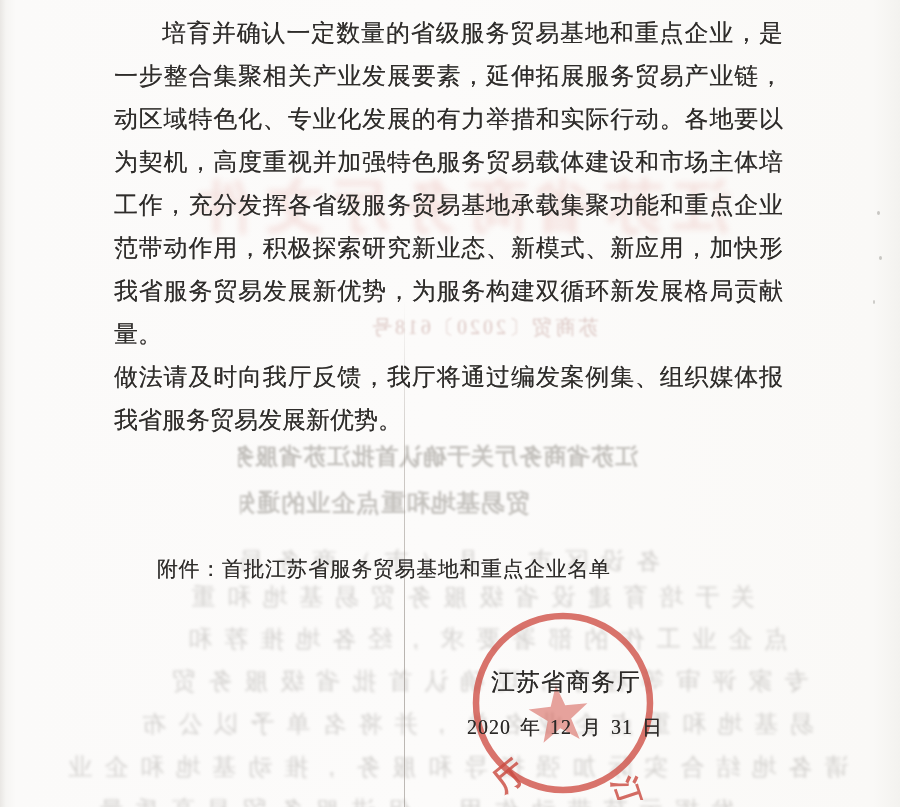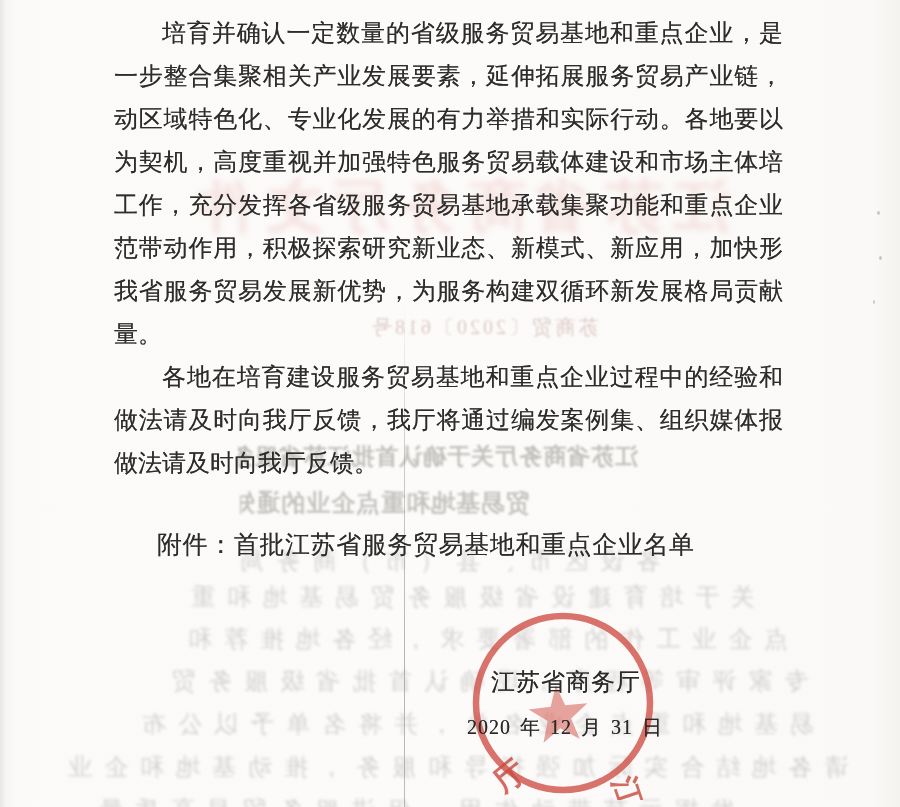--- a/index.html
+++ b/index.html
@@ -19,22 +19,22 @@
     text-shadow:0 0 .6px rgba(45,42,40,.65);
     z-index:3;
   }
   .bl{
     height:43px;overflow:hidden;
     text-align:justify;text-align-last:justify;
   }
   .bl.indent{text-indent:2em;}
   .bl.lastline{text-align-last:left;}
   .attachment{
-    position:absolute;left:157px;top:527px;
-    font-size:25px;line-height:36px;letter-spacing:.6px;
+    position:absolute;left:157px;top:551px;
+    font-size:21px;line-height:36px;letter-spacing:.6px;
     color:#2e2c2a;text-shadow:0 0 .6px rgba(45,42,40,.6);
     z-index:3;white-space:nowrap;
   }
   
   .sig-agency{
     position:absolute;left:491px;top:668px;
     font-size:24px;line-height:28px;letter-spacing:1px;
     color:#2b2927;text-shadow:0 0 .6px rgba(40,38,36,.7);
     z-index:5;white-space:nowrap;
   }
@@ -113,23 +113,22 @@
 
   <div class="body-col">
     <div class="bl indent">培育并确认一定数量的省级服务贸易基地和重点企业，是进</div>
     <div class="bl">一步整合集聚相关产业发展要素，延伸拓展服务贸易产业链，推</div>
     <div class="bl">动区域特色化、专业化发展的有力举措和实际行动。各地要以此</div>
     <div class="bl">为契机，高度重视并加强特色服务贸易载体建设和市场主体培育</div>
     <div class="bl">工作，充分发挥各省级服务贸易基地承载集聚功能和重点企业示</div>
     <div class="bl">范带动作用，积极探索研究新业态、新模式、新应用，加快形成</div>
     <div class="bl">我省服务贸易发展新优势，为服务构建双循环新发展格局贡献力</div>
     <div class="bl lastline">量。</div>
-    <div class="bl indent">各地在培育建设服务贸易基地和重点企业过程中的经验和</div>
     <div class="bl">做法请及时向我厅反馈，我厅将通过编发案例集、组织媒体报道</div>
-    <div class="bl lastline">做法请及时向我厅反馈。</div>
+    <div class="bl lastline">我省服务贸易发展新优势。</div>
   </div>
 
   <div class="attachment">附件：首批江苏省服务贸易基地和重点企业名单</div>
 
   <svg class="seal" viewBox="0 0 194 194" xmlns="http://www.w3.org/2000/svg">
     <defs>
       <path id="sealArc" d="M 97 158 A 61 61 0 1 1 96.99 158" fill="none"></path>
     </defs>
     <circle cx="97" cy="97" r="87" fill="none" stroke="#cb3f34" stroke-width="6.5" opacity=".8"></circle>
     <g transform="translate(93,110) rotate(-6)" opacity=".55">

